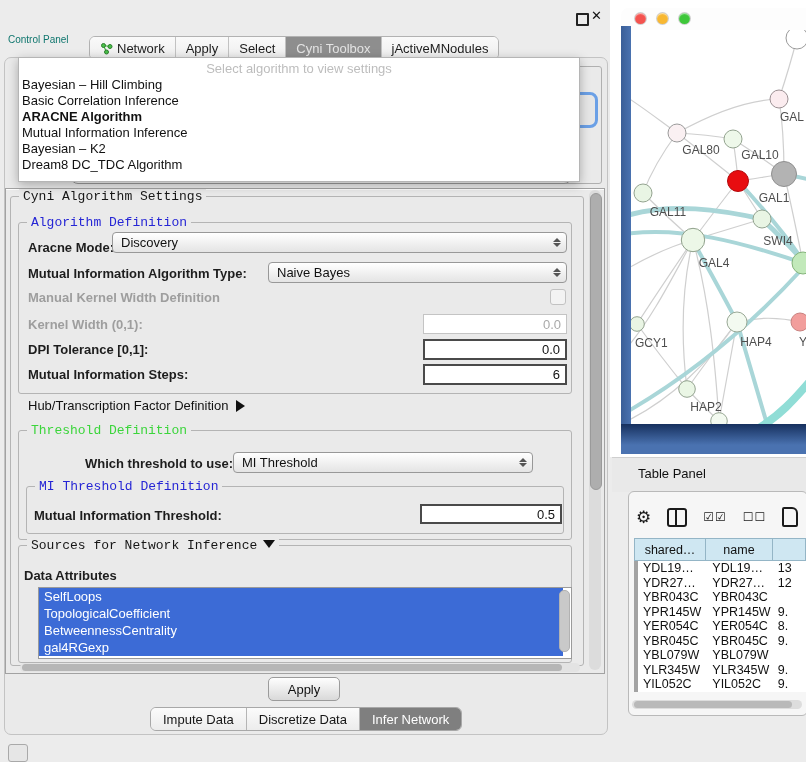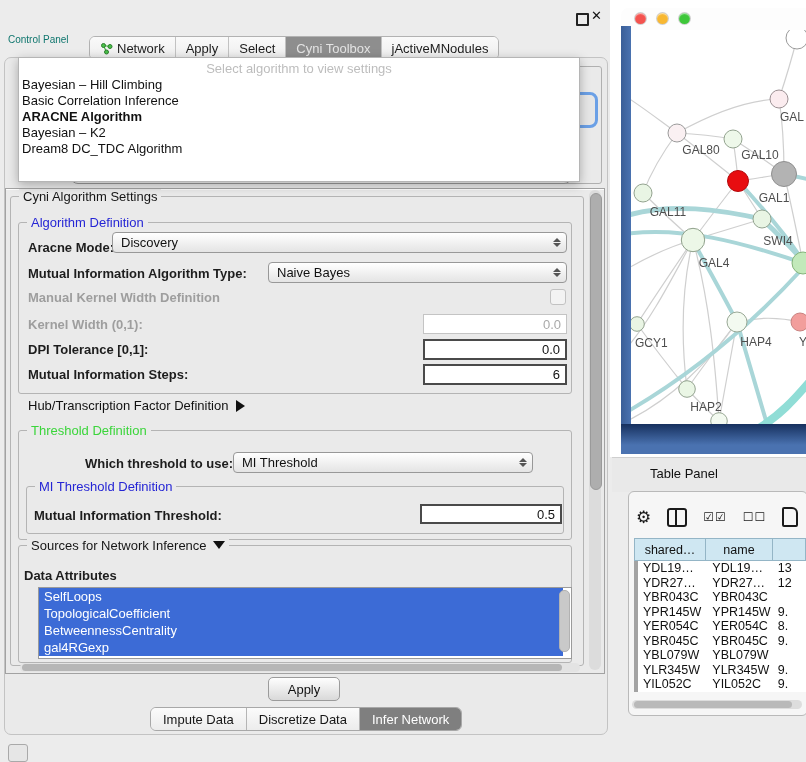--- a/index.html
+++ b/index.html
@@ -33,21 +33,21 @@
   .popup-title{text-align:center;font-size:13px;color:#bdbdbd;padding-top:3px;height:16px;}
   .pitem{height:16px;line-height:16px;font-size:13px;color:#111;padding-left:3px;white-space:nowrap;}
   .pitem.bold{font-weight:bold;}
 
   
   .settings-outer{left:5px;top:188px;width:598px;height:484px;background:#eaeaea;border:1px solid #a2a2a2;box-shadow:inset 0 1px 0 #fdfdfd;z-index:4;}
   .vscroll{left:589px;top:190px;width:12px;height:480px;background:#dcdcdc;border-radius:6px;z-index:6;}
   .vscroll-thumb{left:590px;top:193px;width:10px;height:295px;background:#aeaeae;border:1px solid #9a9a9a;border-radius:6px;z-index:7;}
 
   .group{border:1px solid #b4b4b4;border-radius:3px;z-index:5;}
-  .gtitle{position:absolute;top:-8px;left:8px;background:#eaeaea;padding:0 4px;font-size:13px;white-space:nowrap;}
+  .gtitle{position:absolute;top:-8px;left:8px;background:#eaeaea;padding:0 4px;font-size:13px;white-space:nowrap;font-family:Liberation Mono, monospace;}
   .gtitle.blue{color:#2525d5;}
   .gtitle.green{color:#3bd53b;}
   .gtitle.black{color:#161616;}
 
   .lbl{font-size:13px;font-weight:bold;color:#1d1d1d;white-space:nowrap;z-index:6;}
   .lbl.dis{color:#9e9e9e;}
 
   .combo{display:flex;align-items:center;background:linear-gradient(#ffffff,#e4e4e4);border:1px solid #989898;border-radius:4px;font-size:13px;color:#111;padding-left:8px;z-index:6;box-sizing:border-box;}
   .combo .val{flex:1;white-space:nowrap;overflow:hidden;}
   .stepper{width:18px;display:flex;flex-direction:column;align-items:center;justify-content:center;gap:1px;}
@@ -83,21 +83,21 @@
 
   
   .right-white{left:610px;top:0;width:196px;height:457px;background:#fff;}
   .net-frame-left{left:621px;top:26px;width:10px;height:428px;background:linear-gradient(90deg,#3a5e97,#4a72b0);z-index:2;}
   .net-frame-bottom{left:621px;top:424px;width:185px;height:30px;background:linear-gradient(#16305e,#4a72b0 70%);z-index:3;}
   .net-titlebar{left:621px;top:8px;width:185px;height:22px;background:#fdfdfd;border-bottom:1px solid #c6c6c6;border-top-left-radius:7px;z-index:2;}
   .tl{position:absolute;top:5px;width:11px;height:11px;border-radius:50%;}
   .net-canvas{left:631px;top:30px;width:175px;height:394px;background:#fff;overflow:hidden;z-index:2;}
 
   .tp-bar{left:612px;top:457px;width:194px;height:34px;background:#e9e9e9;border-top:1px solid #cfcfcf;z-index:1;}
-  .tp-title{left:638px;top:466px;font-size:13px;color:#111;z-index:2;margin-left:12px;}
+  .tp-title{left:638px;top:466px;font-size:13px;color:#111;z-index:2;}
   .tp-card{left:628px;top:491px;width:178px;height:223px;background:#f6f6f6;border:1px solid #b9b9b9;border-radius:6px;z-index:2;}
 
   .tp-toolbar{left:636px;top:503px;height:28px;display:flex;align-items:center;gap:16px;z-index:3;}
   .gear{font-size:17px;color:#1a1a1a;line-height:1;}
   .colicon{width:16px;height:15px;border:2px solid #1a1a1a;border-radius:3px;position:relative;}
   .colicon::after{content:"";position:absolute;left:6px;top:0;width:2px;height:100%;background:#1a1a1a;}
   .checks{font-size:12px;color:#1a1a1a;letter-spacing:1px;}
   .fileicon{width:12px;height:16px;border:2px solid #1a1a1a;border-radius:2px 6px 2px 2px;}
 
   .tbl{left:634px;top:538px;width:172px;z-index:3;font-size:12.5px;color:#111;}
@@ -147,20 +147,21 @@
 <div class="abs frag-group"></div>
 <div class="abs frag-blue"></div>
 <div class="abs frag-field"></div>
 
 <div class="abs popup">
   <div class="popup-title">Select algorithm to view settings</div>
   <div>
       <div class="pitem">Bayesian – Hill Climbing</div>
       <div class="pitem">Basic Correlation Inference</div>
       <div class="pitem bold">ARACNE Algorithm</div>
+      <div class="pitem">Mutual Information Inference</div>
       <div class="pitem">Bayesian – K2</div>
       <div class="pitem">Dream8 DC_TDC Algorithm</div>
     </div>
 </div>
 
 <div class="abs settings-outer"></div>
 <div class="abs vscroll"></div>
 <div class="abs vscroll-thumb"></div>
 
 <div class="abs group" style="left:10px;top:196px;width:572px;height:468px;">

